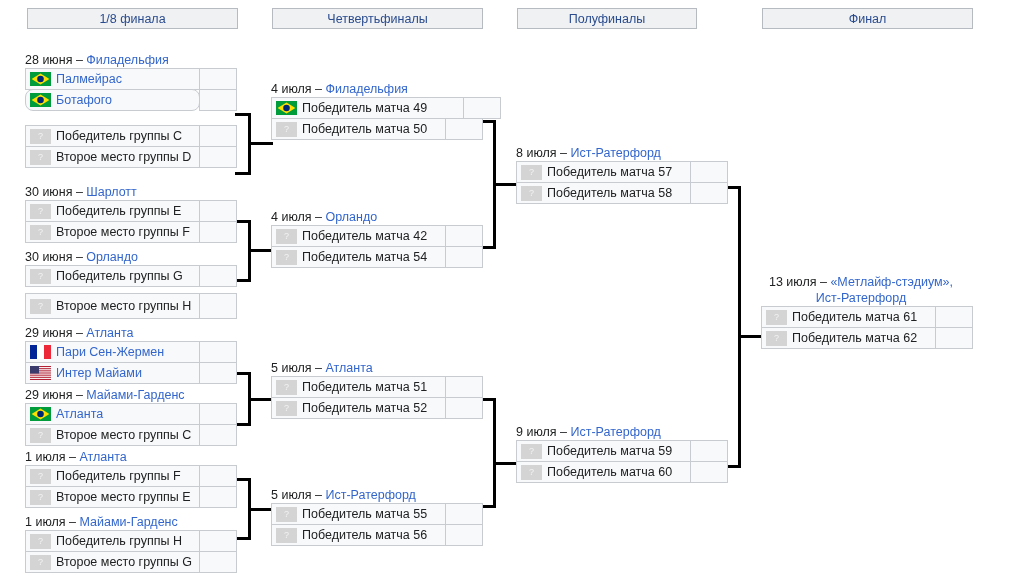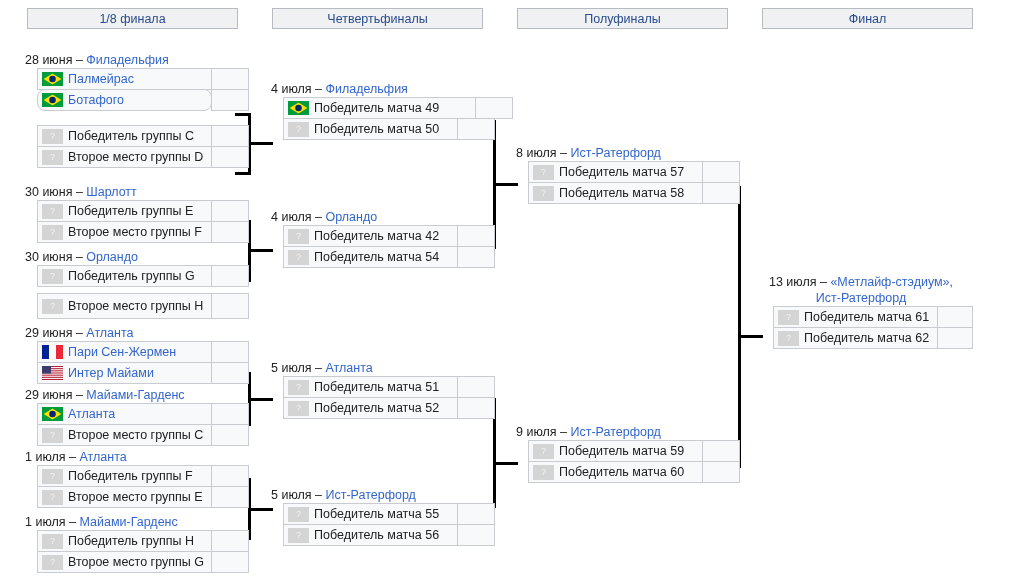--- a/index.html
+++ b/index.html
@@ -34,21 +34,20 @@
     white-space:nowrap;
     line-height:15px;
     margin-bottom:1px;
   }
   .match-date .venue{color:#3366cc;}
   .row{
     display:flex;
     height:22px;
     box-sizing:border-box;
     margin-top:-1px;
-    margin-left:12px;
   }
   .row:first-of-type{margin-top:0;}
   .team-cell{
     border:1px solid #c8ccd1;
     background:#f8f9fa;
     display:flex;align-items:center;
     box-sizing:border-box;
     padding-left:4px;
     overflow:hidden;
   }
@@ -95,21 +94,21 @@
 <body>
 
 <div class="bracket">
 
   <div class="round-head" style="left:27px;top:8px;width:211px;">
     <span>1/8 финала</span>
   </div>
   <div class="round-head" style="left:272px;top:8px;width:211px;">
     <span>Четвертьфиналы</span>
   </div>
-  <div class="round-head" style="left:517px;top:8px;width:211px;">
+  <div class="round-head" style="left:517px;top:8px;width:180px;">
     <span>Полуфиналы</span>
   </div>
   <div class="round-head" style="left:762px;top:8px;width:211px;">
     <span>Финал</span>
   </div>
 
   <div class="conn conn-h" style="left:235px;top:113px;width:16px;"></div>
   <div class="conn conn-v" style="left:248px;top:113px;height:62px;"></div>
   <div class="conn conn-h" style="left:235px;top:172px;width:16px;"></div>
   <div class="conn conn-h" style="left:248px;top:142px;width:25px;"></div>

